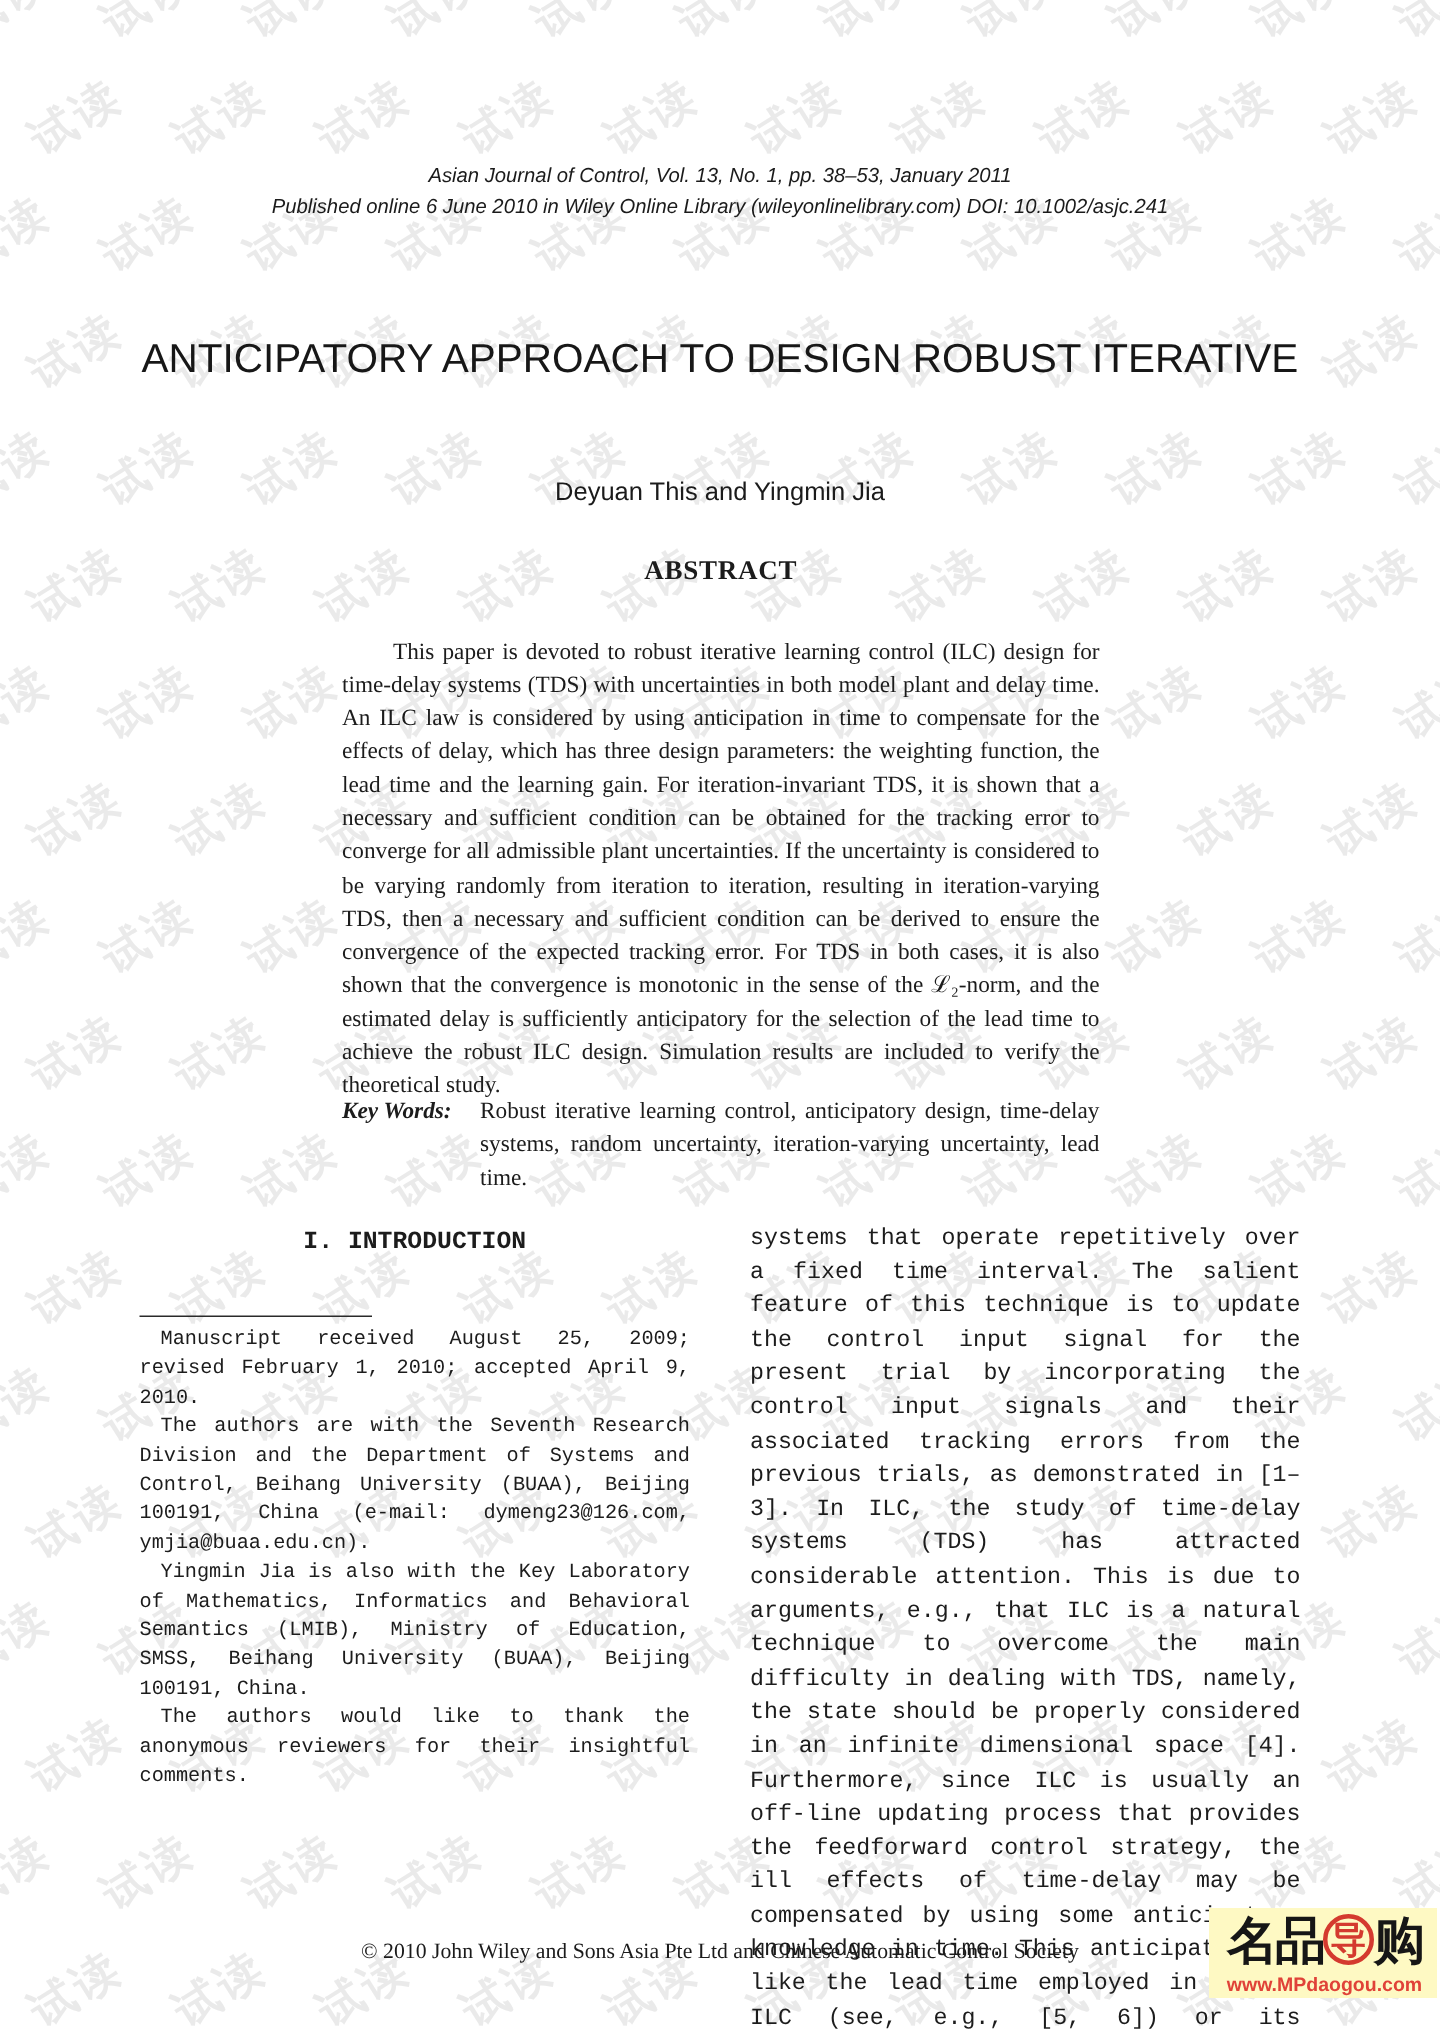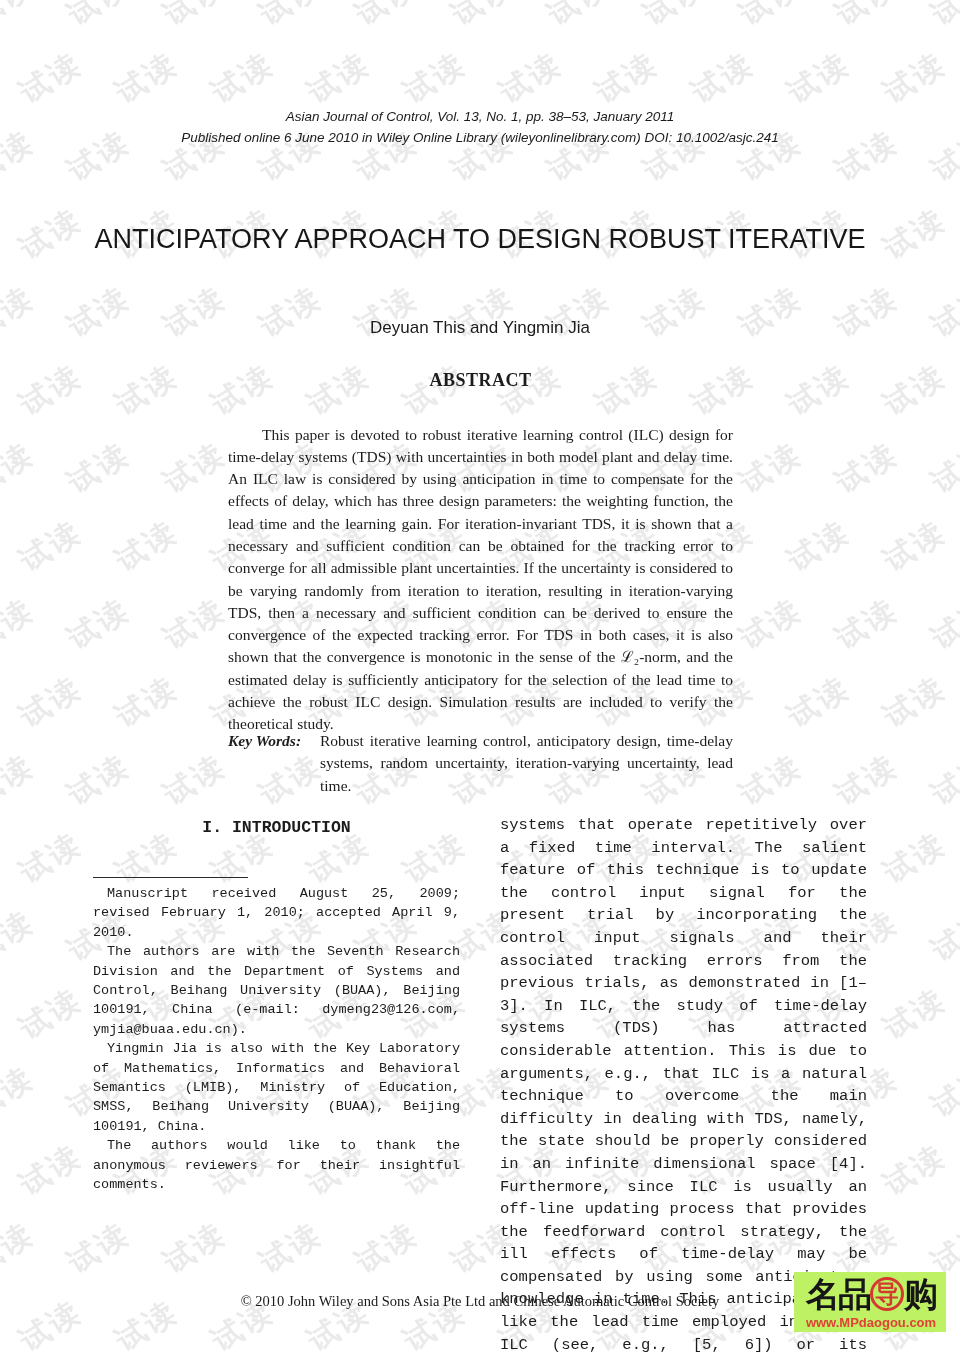--- a/index.html
+++ b/index.html
@@ -138,23 +138,23 @@
   }
   
   .page-footer{
     position:absolute;top:1293px;left:0;width:100%;
     text-align:center;
     font-size:14.5px;
     color:#1b1b1b;
   }
   
   .vendor-logo{
-    position:absolute;top:1272px;right:14px;
+    position:absolute;top:1272px;right:2px;
     width:150px;
-    background:#bef264;
+    background:#fef9c3;
     text-align:center;
     padding:2px 0 2px 2px;
   }
   .logo-chars{
     font-family:"DejaVu Sans", sans-serif;
     font-weight:bold;
     font-size:34px;
     line-height:40px;
     color:#161616;
     letter-spacing:-2px;

